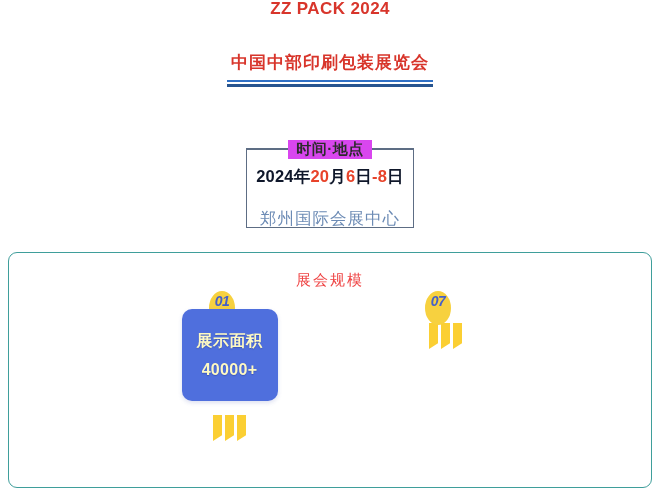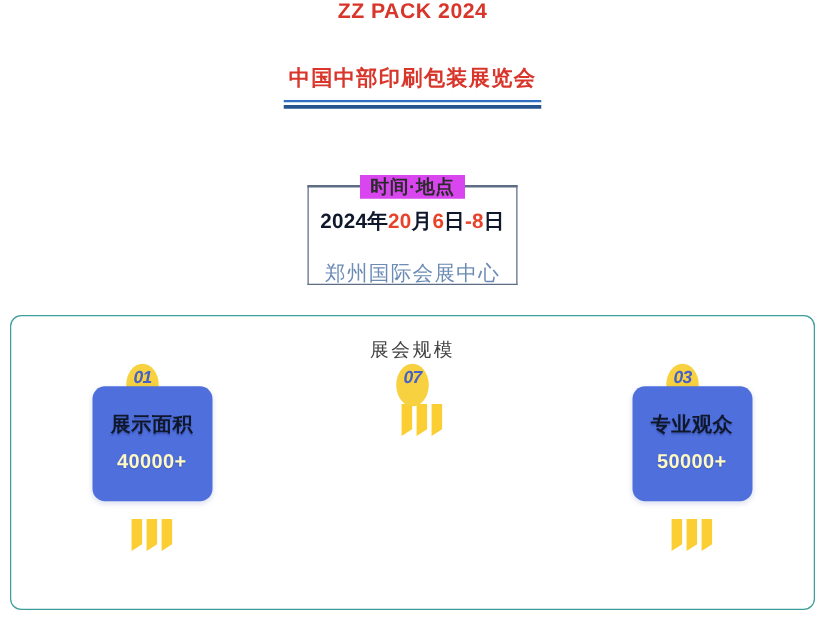--- a/index.html
+++ b/index.html
@@ -127,21 +127,21 @@
     border-radius: 9px;
     box-sizing: border-box;
     background: #ffffff;
   }
   .panel-title {
     position: absolute;
     left: 0;
     top: 18px;
     width: 100%;
     text-align: center;
-    color: #404040;
+    color: #ef4444;
     font-size: 15px;
     letter-spacing: 2px;
   }
 
   .cards-row {
     position: absolute;
     left: 0;
     top: 56px;
     width: 100%;
     display: flex;
@@ -185,21 +185,21 @@
     background: #4f6fdd;
     border-radius: 10px;
     display: flex;
     flex-direction: column;
     align-items: center;
     justify-content: center;
     box-sizing: border-box;
     box-shadow: 0 2px 4px rgba(70,90,180,0.18);
   }
   .card-label {
-    color: #0f172a;
+    color: #fef9c3;
     font-size: 16px;
     font-weight: bold;
     letter-spacing: 0.5px;
     line-height: 1.2;
     text-shadow: 0 1px 1px rgba(30,45,120,0.35);
   }
   .card-value {
     margin-top: 9px;
     color: #fef9c3;
     font-size: 16px;
@@ -274,29 +274,15 @@
       <div class="badge">
         <span class="badge-text">07</span>
       </div>
       <div class="bars">
         <div class="bar"></div>
         <div class="bar"></div>
         <div class="bar"></div>
       </div>
     </div>
 
-    <div class="card-wrap">
-      <div class="badge">
-        <span class="badge-text">03</span>
-      </div>
-      <div class="card">
-        <div class="card-label">专业观众</div>
-        <div class="card-value">50000+</div>
-      </div>
-      <div class="bars">
-        <div class="bar"></div>
-        <div class="bar"></div>
-        <div class="bar"></div>
-      </div>
-    </div>
 
   </div>
 </div>
 
 </body></html>

